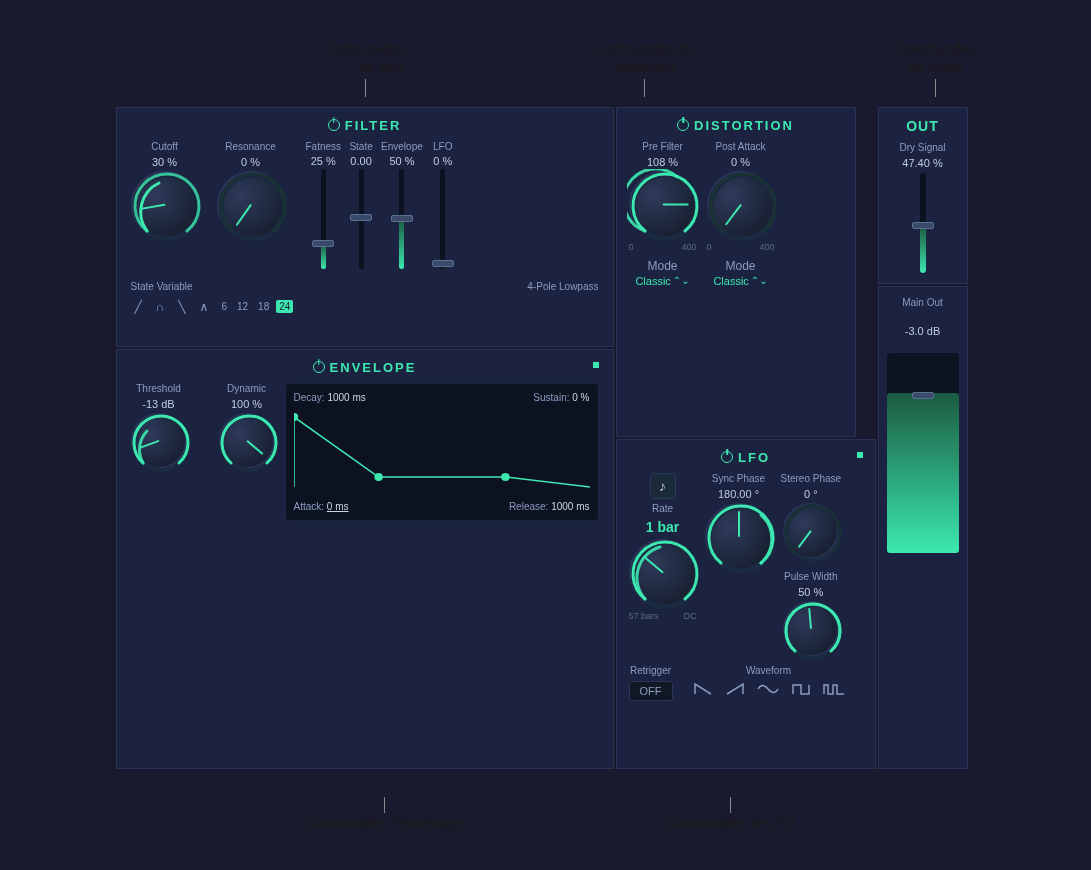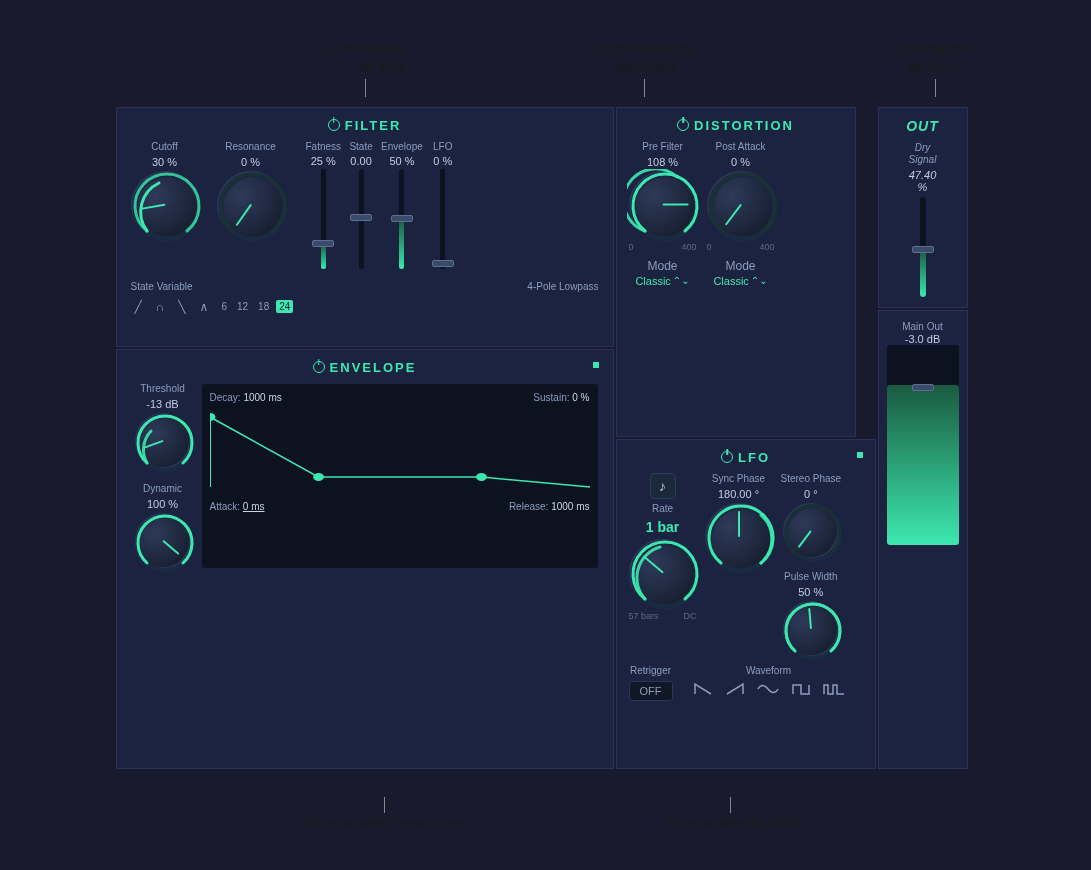--- a/index.html
+++ b/index.html
@@ -462,21 +462,21 @@
       </div>
 
       <div class="envelope-panel" style="min-height:200px;">
         <div class="panel-title" style="position:relative;">
           <div class="power-btn"></div>
           <span style="color:#3de8b0; font-size:13px; letter-spacing:2px;">ENVELOPE</span>
           <div style="position:absolute;right:0;top:2px;width:6px;height:6px;background:#3de8b0;border-radius:50;"></div>
         </div>
         <div style="display:flex; gap:10px;">
 
-          <div style="display:flex; flex-direction:column; gap:14px; min-width:60px;align-items:flex-end;">
+          <div style="display:flex; gap:32px; min-width:60px;">
             <div class="knob-group">
               <div class="knob-label">Threshold</div>
               <div class="knob-value">-13 dB</div>
               <div class="knob knob-md" style="position:relative;">
                 <svg width="64" height="64" style="position:absolute;top:-4px;left:-4px;" viewBox="0 0 64 64">
                   <circle cx="32" cy="32" r="27" fill="none" stroke="#1a2a40" stroke-width="4"></circle>
                   <path d="M 14 52 A 27 27 0 1 1 50 52" fill="none" stroke="#3de8b0" stroke-width="3" stroke-linecap="round"></path>
                   <path d="M 14 52 A 27 27 0 0 1 18 20" fill="none" stroke="#3de8b0" stroke-width="3" stroke-linecap="round" opacity="0.9"></path>
                 </svg>
                 <div class="knob-indicator" style="transform: translateX(-50%) rotate(-110deg);"></div>
@@ -679,38 +679,38 @@
                 </svg>
               </button>
             </div>
           </div>
         </div>
       </div>
 
     </div>
 
     <div style="display:flex; flex-direction:column; gap:2px; width:98px;">
-      <div class="out-panel" style="flex:0 0 auto; min-height:160px; padding:10px 24px;font-style:italic;">
+      <div class="out-panel" style="flex:0 0 auto; min-height:160px; padding:10px 0;">
         <div class="panel-title out-title">
           <span style="color:#3de8b0; font-size:14px; letter-spacing:1px; font-weight:700;">OUT</span>
         </div>
         <div class="knob-group">
           <div class="knob-label" style="text-align:center;">Dry Signal</div>
           <div class="knob-value">47.40 %</div>
         </div>
 
         <div style="display:flex; justify-content:center; margin-top:4px;">
           <div style="position:relative; height:100px; width:6px; background:#0d1220; border-radius:3px;">
             <div style="position:absolute; bottom:0; left:0; right:0; height:47%; background:linear-gradient(to top,#3de8b0,#1a5a40); border-radius:3px;"></div>
             <div style="position:absolute; bottom:44%; left:50%; transform:translateX(-50%); width:22px; height:7px; background:#3a4a6a; border:1px solid #5a7090; border-radius:2px;"></div>
           </div>
         </div>
       </div>
 
-      <div class="out-panel" style="flex:1; padding:10px 8px; display:flex; flex-direction:column; align-items:center; gap:0; min-height:200px;">
+      <div class="out-panel" style="flex:1; padding:10px 8px; display:flex; flex-direction:column; align-items:center; gap:16px; min-height:200px;">
         <div class="knob-label" style="text-align:center; font-size:10px; color:#8a9cc0;">Main Out</div>
         <div class="knob-value">-3.0 dB</div>
 
         <div style="flex:1; display:flex; justify-content:center; align-items:stretch; width:100%;">
           <div style="position:relative; width:6px; background:#0d1220; border-radius:3px; margin:0 auto; flex:1; max-height:200px;">
             <div style="position:absolute; bottom:0; left:0; right:0; height:80%; background:linear-gradient(to top,#3de8b0,#1a5a40); border-radius:3px;"></div>
             <div style="position:absolute; bottom:77%; left:50%; transform:translateX(-50%); width:22px; height:7px; background:#3a4a6a; border:1px solid #5a7090; border-radius:2px;"></div>
           </div>
         </div>
       </div>

